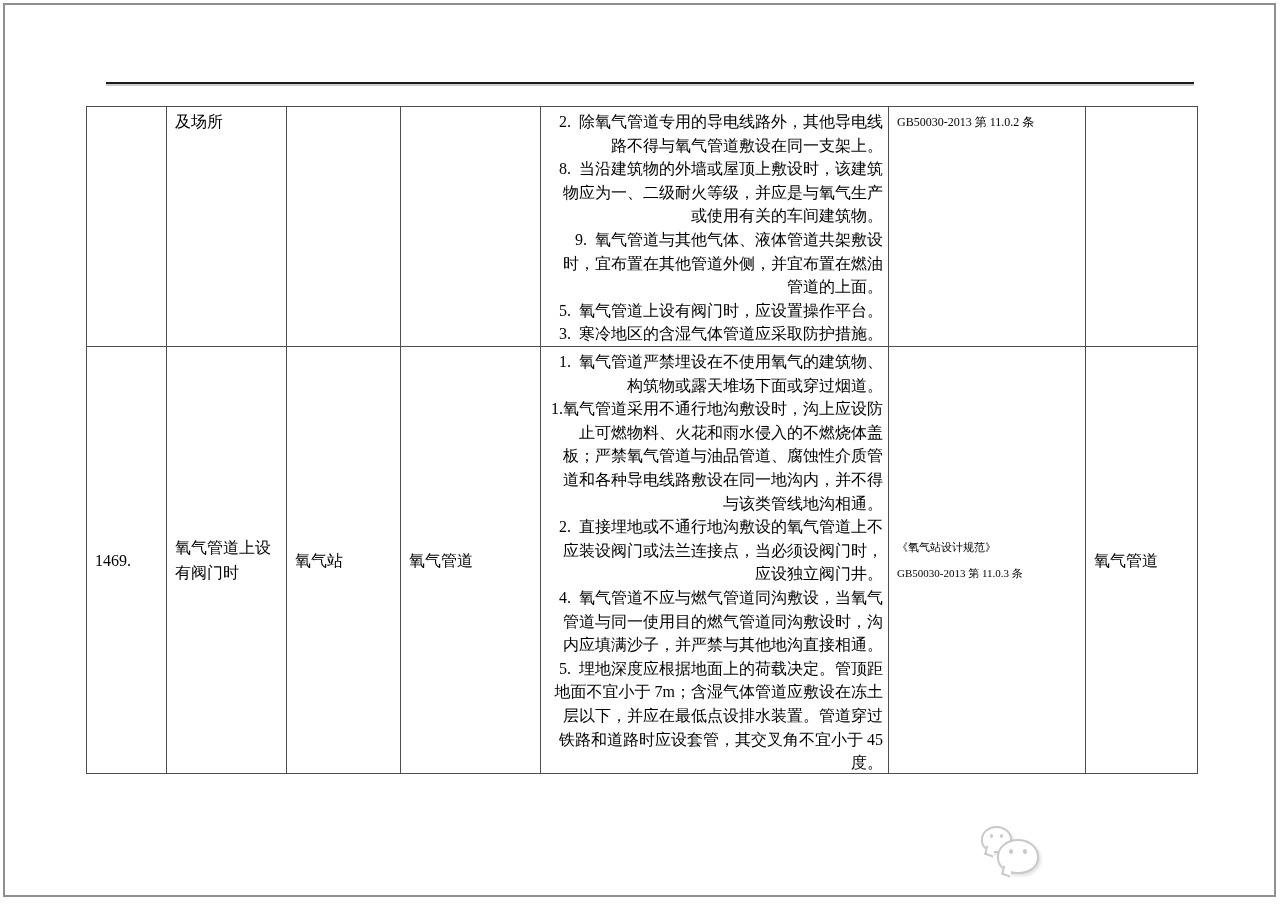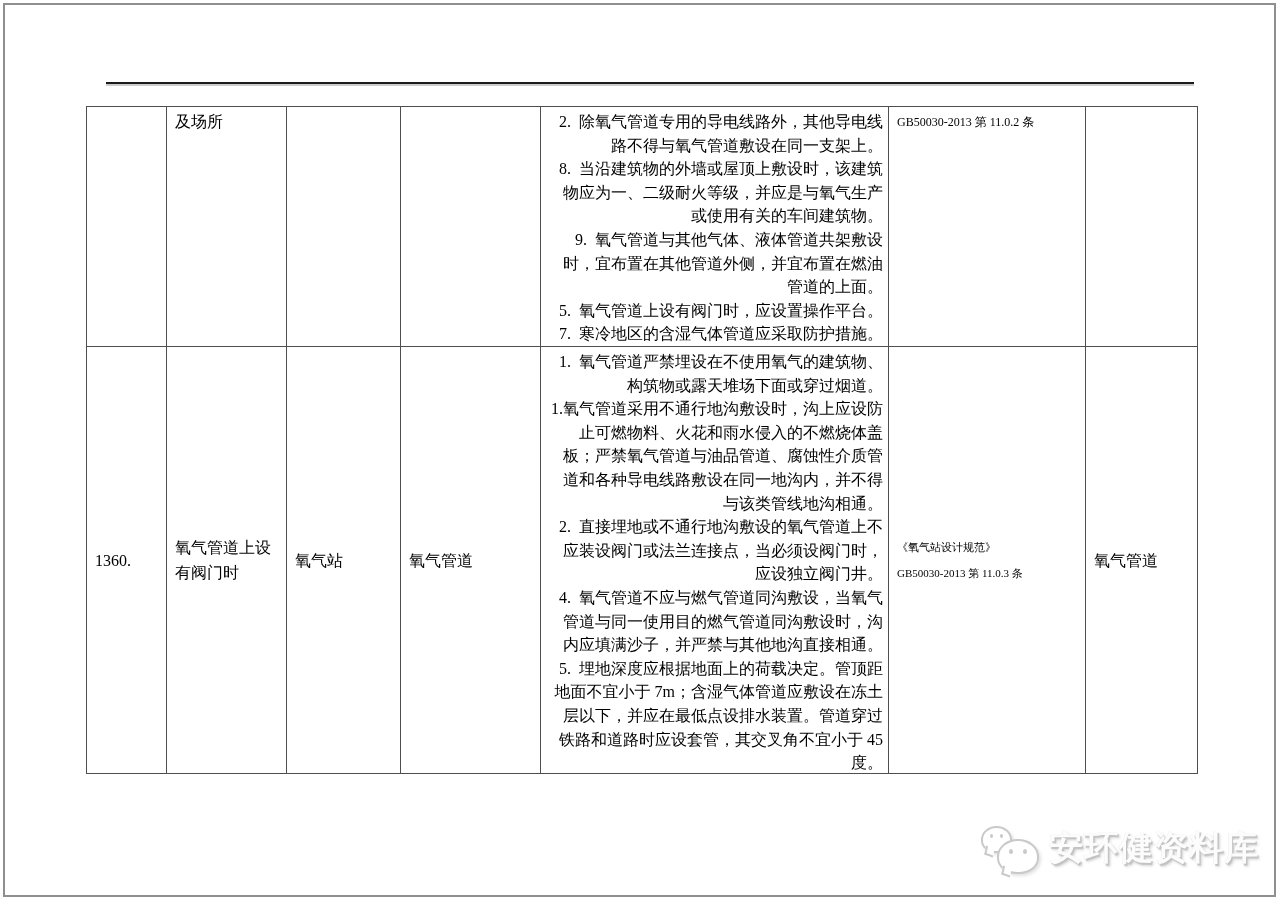--- a/index.html
+++ b/index.html
@@ -100,35 +100,35 @@
         </td>
       <td>
           <div class="pad-top"></div>
         </td>
       <td class="v-top">
           <div class="req-box" style="height:233px">
             <div class="para">2.  除氧气管道专用的导电线路外，其他导电线路不得与氧气管道敷设在同一支架上。</div>
             <div class="para">8.  当沿建筑物的外墙或屋顶上敷设时，该建筑物应为一、二级耐火等级，并应是与氧气生产或使用有关的车间建筑物。</div>
             <div class="para">9.  氧气管道与其他气体、液体管道共架敷设时，宜布置在其他管道外侧，并宜布置在燃油管道的上面。</div>
             <div class="para">5.  氧气管道上设有阀门时，应设置操作平台。</div>
-            <div class="para">7.  寒冷地区的含湿气体管道应采取防护措施。</div>
+            <div class="para">3.  寒冷地区的含湿气体管道应采取防护措施。</div>
           </div>
         </td>
       <td class="v-top">
           <div class="ref-box">
             <div class="para">GB50030-2013 第 11.0.2 条</div>
           </div>
         </td>
       <td>
           <div class="pad-mid"></div>
         </td>
     </tr>
     <tr class="row-main">
       <td>
-          <div class="pad-mid">1360.</div>
+          <div class="pad-mid">1469.</div>
         </td>
       <td>
           <div class="pad-mid">氧气管道上设有阀门时</div>
         </td>
       <td>
           <div class="pad-mid">氧气站</div>
         </td>
       <td>
           <div class="pad-mid">氧气管道</div>
         </td>
@@ -154,14 +154,13 @@
   </tbody>
 </table>
 
 <div class="watermark">
   <div class="wm-icon">
     <span class="bub small"></span>
     <span class="tail t-small"></span>
     <span class="bub big"></span>
     <span class="tail t-big"></span>
   </div>
-  <div class="wm-text">安环健资料库</div>
 </div>
 
 </body></html>

